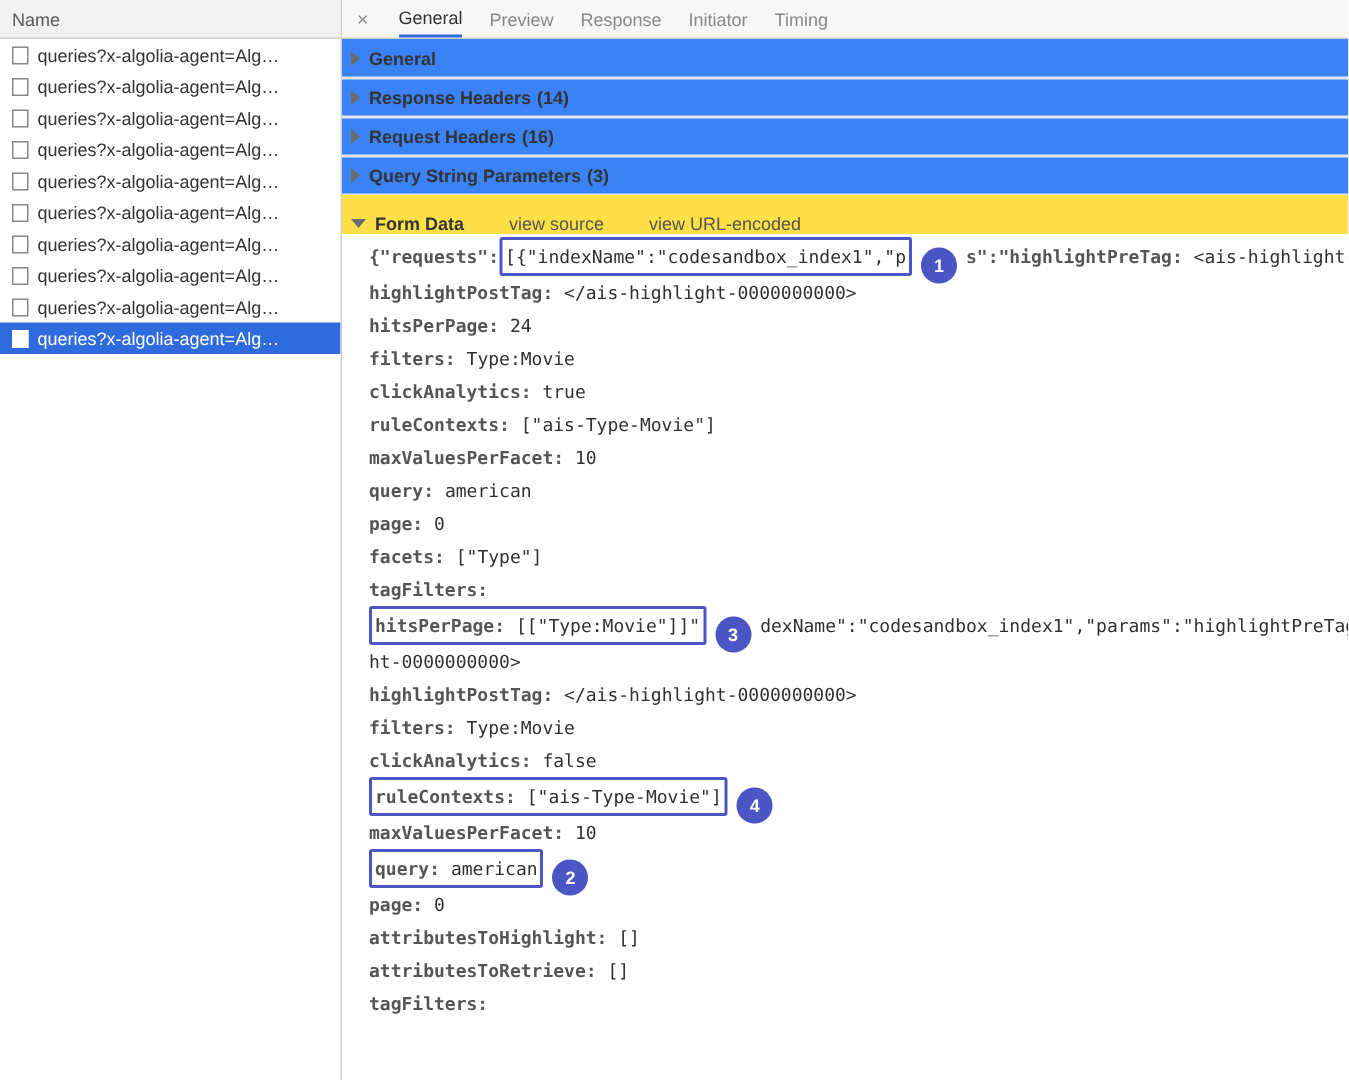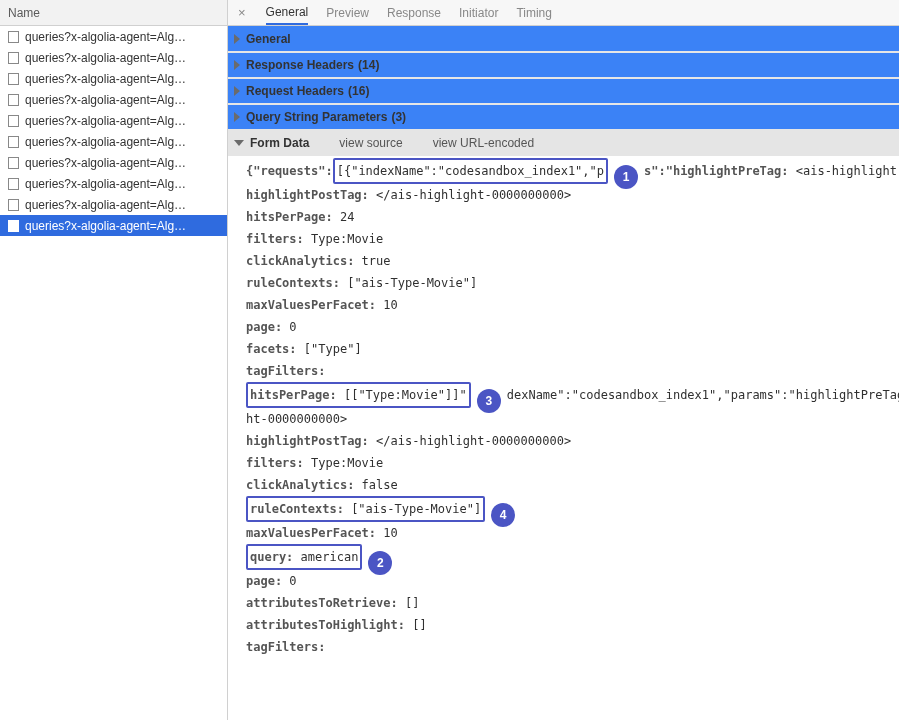--- a/index.html
+++ b/index.html
@@ -108,23 +108,23 @@
   .caret.down {
     border-left: 5px solid transparent;
     border-right: 5px solid transparent;
     border-top: 6px solid #6b6b6b;
   }
   .section-title { }
   .section-count { margin-left: 4px; }
 
   .form-data-header {
     height: 26px;
-    display: flex; align-items: center;
+    display: flex; align-items: flex-end;
     padding-left: 6px;
-    background: #e5e5e5;
+    background: #fde047;
     gap: 30px;
   }
   .form-data-header .caret.down { margin-right: 6px; }
   .form-data-title { font-weight: bold; }
   .view-link { color: #555; cursor: pointer; }
 
   .form-body {
     padding: 2px 0 10px 18px;
     font-family: Menlo, Consolas, monospace;
     font-size: 12px;
@@ -253,20 +253,21 @@
         <div class="row">
           <span class="key">{"requests":</span><span class="annot" style="position:static; display:inline-block; padding:0 2px; vertical-align:baseline;"><span>[{"indexName":"codesandbox_index1","p</span></span><span class="badge" style="position:relative; display:inline-flex; top:6px; margin:0 6px;">1</span><span class="key">s":"highlightPreTag:</span><span class="val"> &lt;ais-highlight-0000000000&gt;</span>
         </div>
 
         <div class="row"><span class="key">highlightPostTag:</span> <span class="val">&lt;/ais-highlight-0000000000&gt;</span></div>
         <div class="row"><span class="key">hitsPerPage:</span> <span class="val">24</span></div>
         <div class="row"><span class="key">filters:</span> <span class="val">Type:Movie</span></div>
         <div class="row"><span class="key">clickAnalytics:</span> <span class="val">true</span></div>
         <div class="row"><span class="key">ruleContexts:</span> <span class="val">["ais-Type-Movie"]</span></div>
         <div class="row"><span class="key">maxValuesPerFacet:</span> <span class="val">10</span></div>
+        <div class="row"><span class="key">query:</span> <span class="val">american</span></div>
         <div class="row"><span class="key">page:</span> <span class="val">0</span></div>
         <div class="row"><span class="key">facets:</span> <span class="val">["Type"]</span></div>
         <div class="row"><span class="key">tagFilters:</span> <span class="val"></span></div>
 
         <div class="row">
           <span class="annot" style="position:static; display:inline-block; padding:0 2px; vertical-align:baseline;"><span class="key">hitsPerPage:</span><span class="val"> [["Type:Movie"]]"</span></span><span class="badge" style="position:relative; display:inline-flex; top:6px; margin:0 6px;">3</span><span class="val">dexName":"codesandbox_index1","params":"highlightPreTag=&lt;ais-highlig</span>
         </div>
         <div class="row"><span class="val">ht-0000000000&gt;</span></div>
 
         <div class="row"><span class="key">highlightPostTag:</span> <span class="val">&lt;/ais-highlight-0000000000&gt;</span></div>
@@ -277,20 +278,20 @@
           <span class="annot" style="position:static; display:inline-block; padding:0 2px; vertical-align:baseline;"><span class="key">ruleContexts:</span><span class="val"> ["ais-Type-Movie"]</span></span><span class="badge" style="position:relative; display:inline-flex; top:6px; margin:0 6px;">4</span>
         </div>
 
         <div class="row"><span class="key">maxValuesPerFacet:</span> <span class="val">10</span></div>
 
         <div class="row">
           <span class="annot" style="position:static; display:inline-block; padding:0 2px; vertical-align:baseline;"><span class="key">query:</span><span class="val"> american</span></span><span class="badge" style="position:relative; display:inline-flex; top:6px; margin:0 6px;">2</span>
         </div>
 
         <div class="row"><span class="key">page:</span> <span class="val">0</span></div>
+        <div class="row"><span class="key">attributesToHighlight:</span> <span class="val">[]</span></div>
         <div class="row"><span class="key">attributesToRetrieve:</span> <span class="val">[]</span></div>
-        <div class="row"><span class="key">attributesToHighlight:</span> <span class="val">[]</span></div>
         <div class="row"><span class="key">tagFilters:</span> <span class="val"></span></div>
 
       </div>
     </div>
   </div>
 </div>
 
 </body></html>

